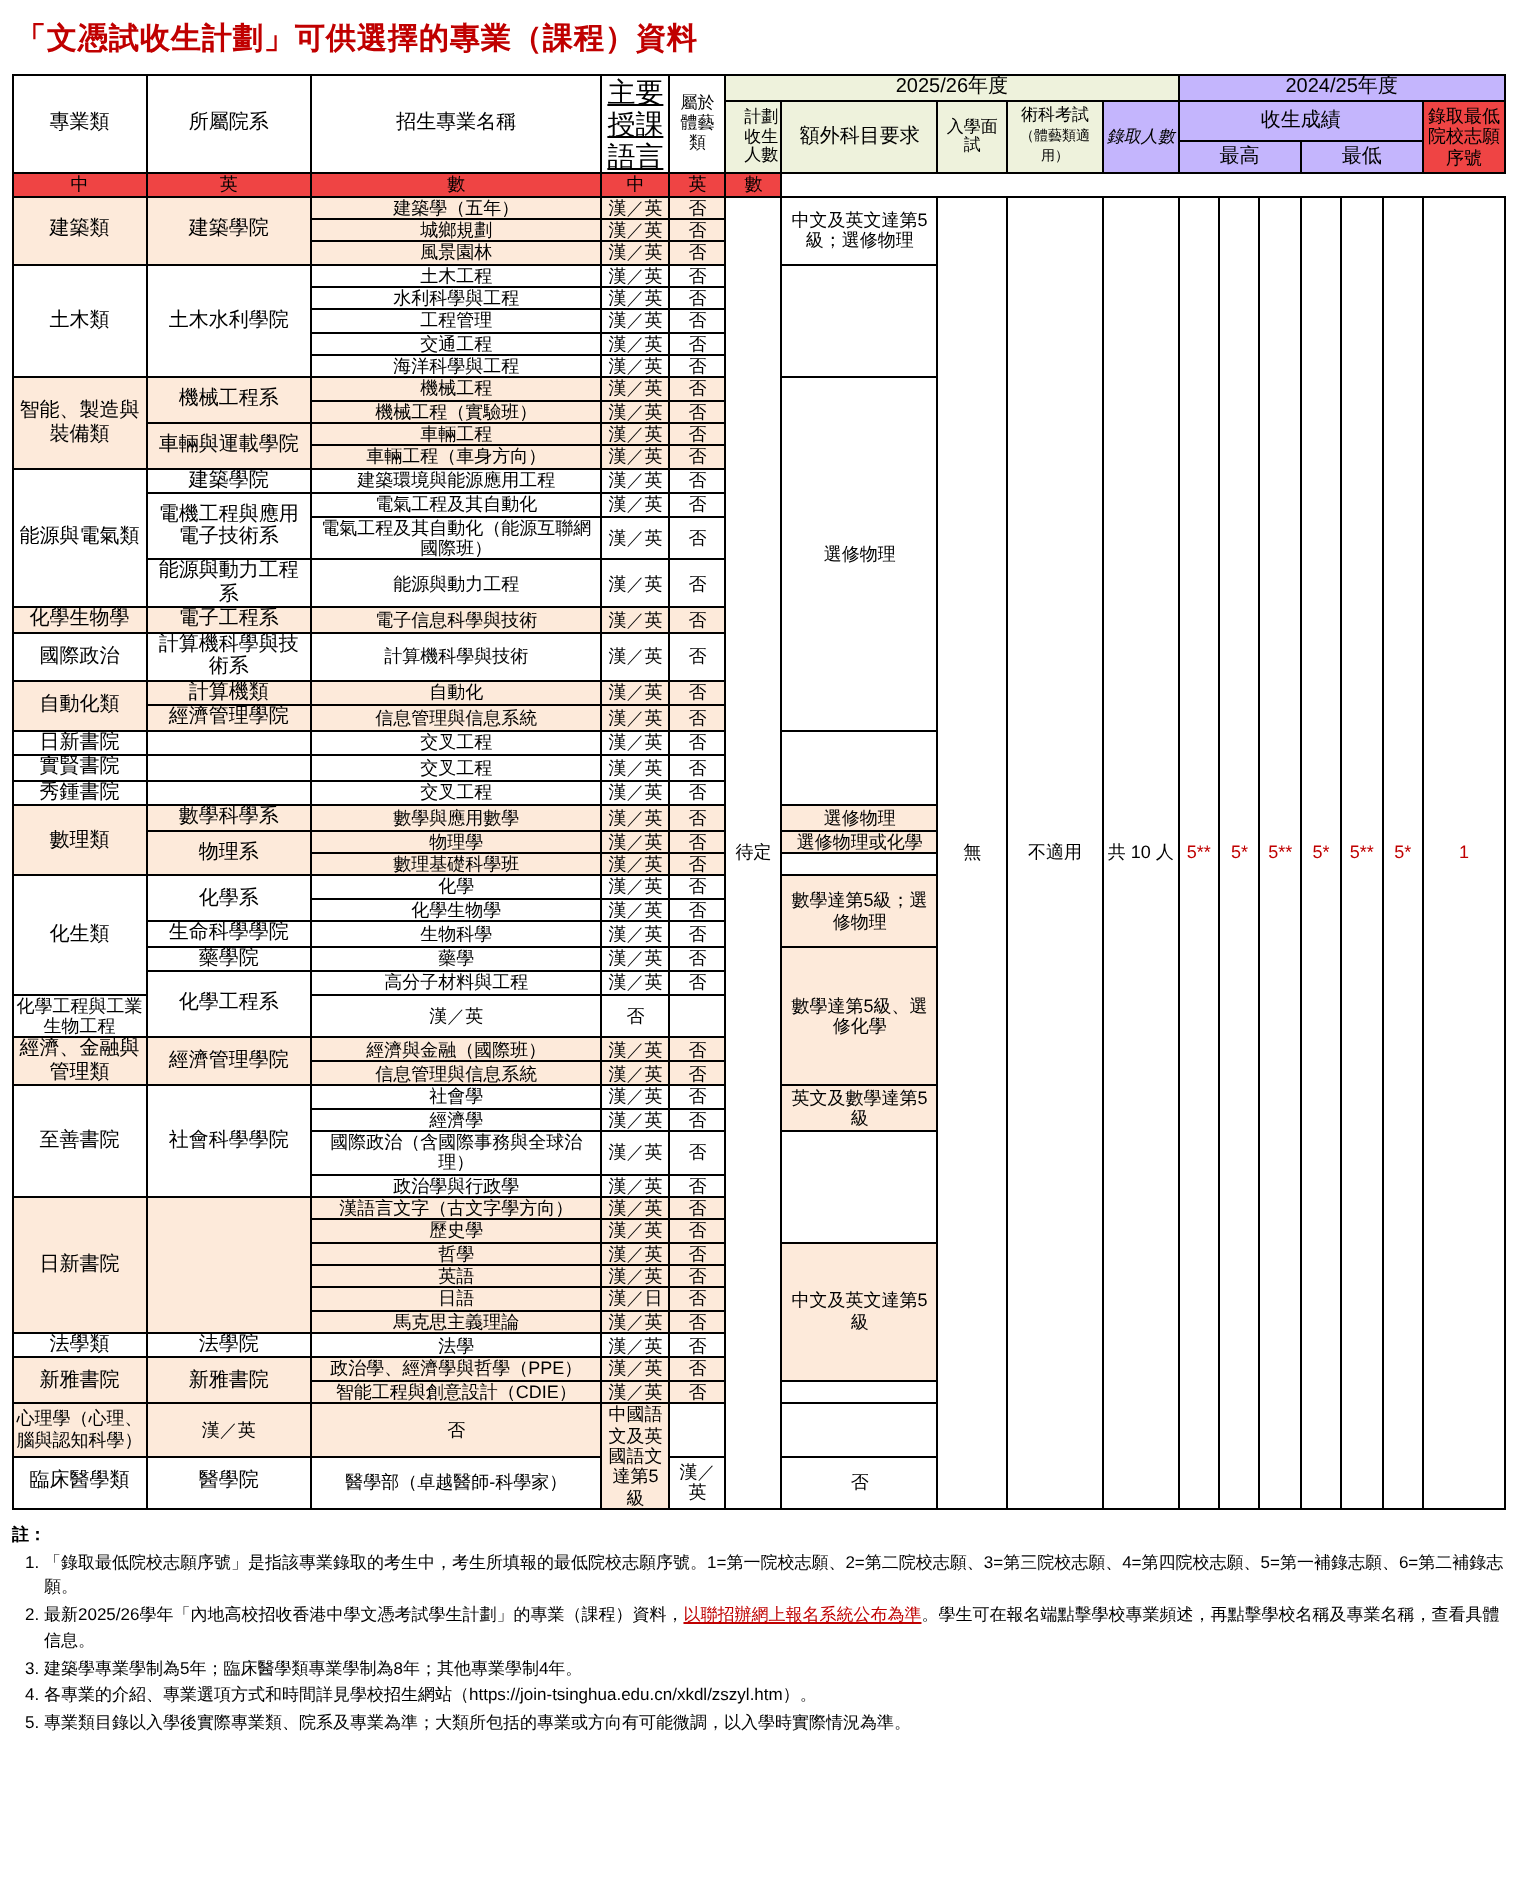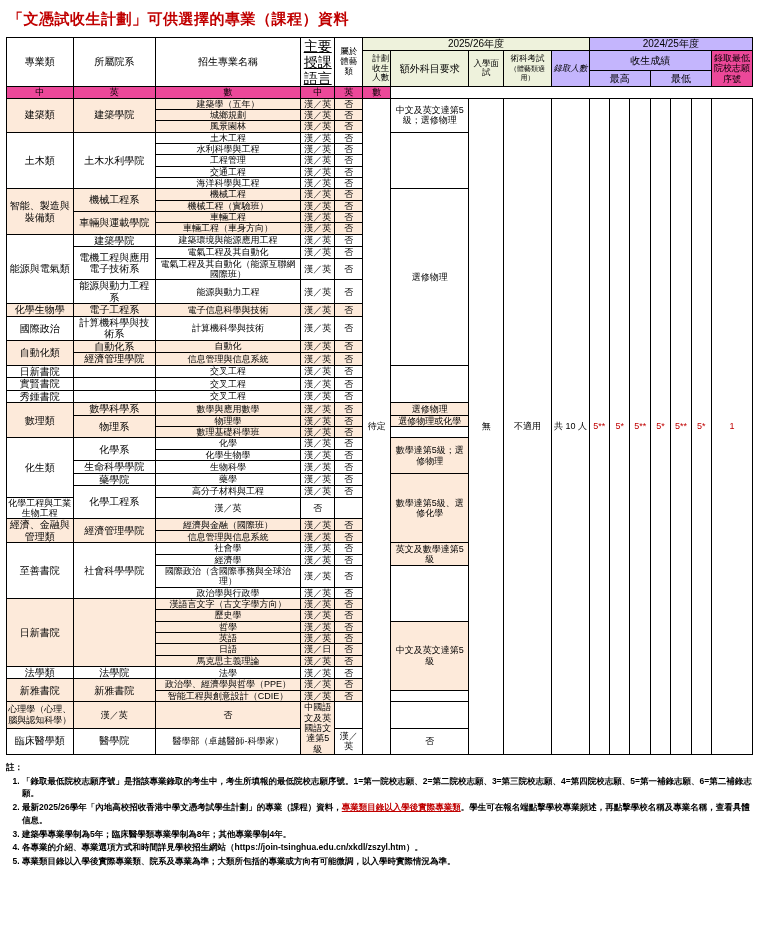--- a/index.html
+++ b/index.html
@@ -28,36 +28,36 @@
     border:1px solid #000;
     padding:0 1px;
     text-align:center;
     vertical-align:middle;
     line-height:1.15;
     font-weight:normal;
   }
   .hdr{background:#ffffff;font-weight:bold;font-size:10px;}
   .hdr-2025{background:#eef2dc;font-weight:bold;font-size:10px;}
   .hdr-2024{background:#c4b5fd;font-weight:bold;font-size:10px;}
-  .hdr-2024b{background:#ec4899;font-weight:bold;font-size:9px;}
+  .hdr-2024b{background:#ef4444;font-weight:bold;font-size:9px;}
   .cat{font-size:10px;font-weight:normal;}
   .g-orange{background:#fdeada;}
   .g-white{background:#ffffff;}
   .tiny{font-size:7px;}
   .major{font-size:9px;text-align:left;padding-left:4px;}
   .req{font-size:9px;}
   .notes{
     margin-top:6px;
     font-size:8.5px;
     line-height:1.5;
     color:#000;
   }
   .notes .nt-title{font-weight:bold;margin-bottom:1px;}
   .notes ol{margin:0;padding-left:16px;}
-  .notes li{margin-bottom:1px;font-weight:bold;}
+  .notes li{margin-bottom:1px;}
   .lnk{color:#c00000;text-decoration:underline;}
 </style>
 </head>
 <body>
 
 <div class="page">
 
   <div class="title">「文憑試收生計劃」可供選擇的專業（課程）資料</div>
 
   <table class="main">
@@ -241,21 +241,21 @@
         </tr>
         <tr>
           <td rowspan="1" class="cat g-white">國際政治</td>
           <td rowspan="1" class="cat g-white">計算機科學與技術系</td>
           <td class="major g-white">計算機科學與技術</td>
           <td class="g-white">漢／英</td>
           <td class="g-white">否</td>
         </tr>
         <tr>
           <td rowspan="2" class="cat g-orange">自動化類</td>
-          <td rowspan="1" class="cat g-orange">自動化系</td>
+          <td rowspan="1" class="cat g-orange">計算機類</td>
           <td class="major g-orange">自動化</td>
           <td class="g-orange">漢／英</td>
           <td class="g-orange">否</td>
         </tr>
         <tr>
           <td rowspan="1" class="cat g-orange">經濟管理學院</td>
           <td class="major g-orange">信息管理與信息系統</td>
           <td class="g-orange">漢／英</td>
           <td class="g-orange">否</td>
         </tr>
@@ -441,20 +441,20 @@
           <td class="g-white">漢／英</td>
           <td class="g-white">否</td>
         </tr>
       </tbody>
   </table>
 
   <div class="notes">
     <div class="nt-title">註：</div>
     <ol id="notes-list">
         <li>「錄取最低院校志願序號」是指該專業錄取的考生中，考生所填報的最低院校志願序號。1=第一院校志願、2=第二院校志願、3=第三院校志願、4=第四院校志願、5=第一補錄志願、6=第二補錄志願。</li>
-        <li>最新2025/26學年「內地高校招收香港中學文憑考試學生計劃」的專業（課程）資料，<span class="lnk">專業類目錄以入學後實際專業類</span>。學生可在報名端點擊學校專業頻述，再點擊學校名稱及專業名稱，查看具體信息。</li>
+        <li>最新2025/26學年「內地高校招收香港中學文憑考試學生計劃」的專業（課程）資料，<span class="lnk">以聯招辦網上報名系統公布為準</span>。學生可在報名端點擊學校專業頻述，再點擊學校名稱及專業名稱，查看具體信息。</li>
         <li>建築學專業學制為5年；臨床醫學類專業學制為8年；其他專業學制4年。</li>
         <li>各專業的介紹、專業選項方式和時間詳見學校招生網站（https://join-tsinghua.edu.cn/xkdl/zszyl.htm）。</li>
         <li>專業類目錄以入學後實際專業類、院系及專業為準；大類所包括的專業或方向有可能微調，以入學時實際情況為準。</li>
       </ol>
   </div>
 
 </div>
 
 </body></html>

